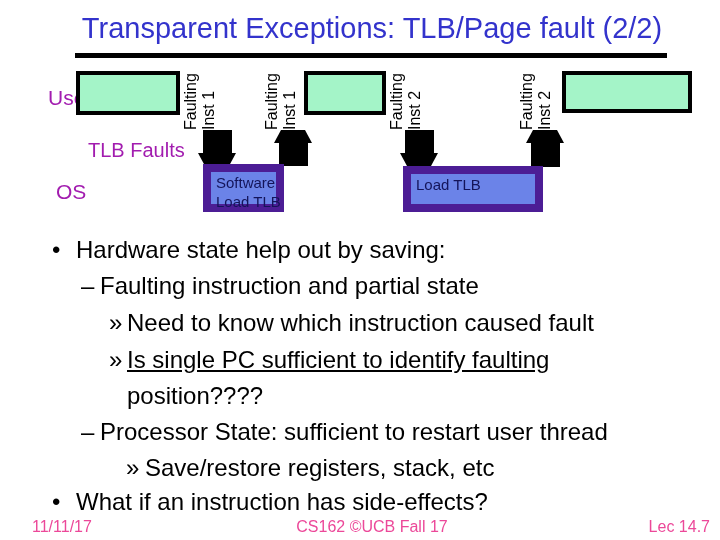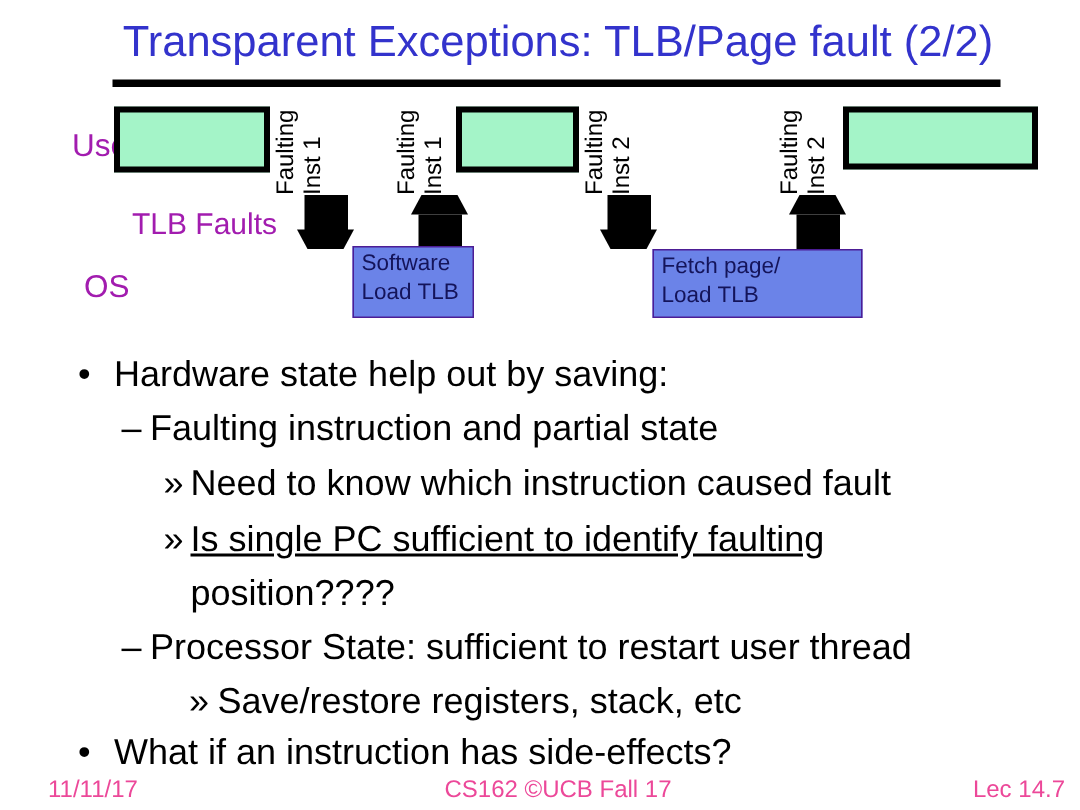--- a/index.html
+++ b/index.html
@@ -41,23 +41,23 @@
   .v2{left:263px;top:56px;}
   .v3{left:388px;top:56px;}
   .v4{left:518px;top:56px;}
 
   .aline{width:5px;background:#000;}
   .ahead{width:0;height:0;border-left:7px solid transparent;border-right:7px solid transparent;}
   .ahead.down{border-top:13px solid #000;}
   .ahead.up{border-bottom:13px solid #000;}
 
   .obox{
-    background:#6B83E8;border:1px solid #4c1d95;box-sizing:border-box;
+    background:#6B83E8;border:8px solid #4c1d95;box-sizing:border-box;
     color:#14145A;font-size:15px;line-height:19px;
-    padding:1px 0 0 5px;white-space:nowrap;margin-left:32px;
+    padding:1px 0 0 5px;white-space:nowrap;
   }
   .obox1{left:203px;top:164px;width:81px;height:48px;}
   .obox2{left:403px;top:166px;width:140px;height:46px;}
 
   
   .bline{font-size:24px;color:#000;white-space:nowrap;}
   .bmark{display:inline-block;}
 
   
   .footer{font-size:16px;color:#ec4899;white-space:nowrap;}
@@ -105,21 +105,20 @@
 <div class="abs aline" style="left:531px;top:143px;height:24px;"></div>
 
 <div class="abs dlabel tlb-faults-label">TLB Faults</div>
 <div class="abs dlabel os-label">OS</div>
 
 <div class="abs obox obox1">
   <div>Software</div>
   <div>Load TLB</div>
 </div>
 <div class="abs obox obox2">
-  <div>Fetch page/</div>
   <div>Load TLB</div>
 </div>
 
 <div class="abs bline" style="left:28px;top:236px;">
   <span class="bmark" style="width:24px;">•</span><span>Hardware state help out by saving:</span>
 </div>
 <div class="abs bline" style="left:57px;top:272px;">
   <span class="bmark" style="width:19px;">–</span><span>Faulting instruction and partial state</span>
 </div>
 <div class="abs bline" style="left:85px;top:309px;">

